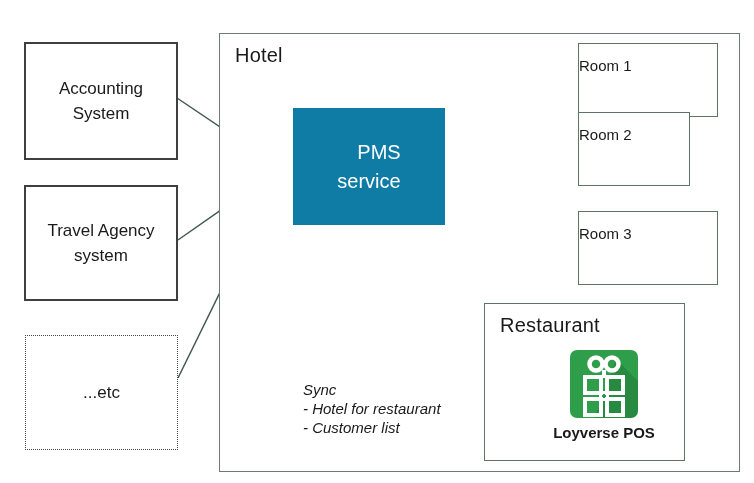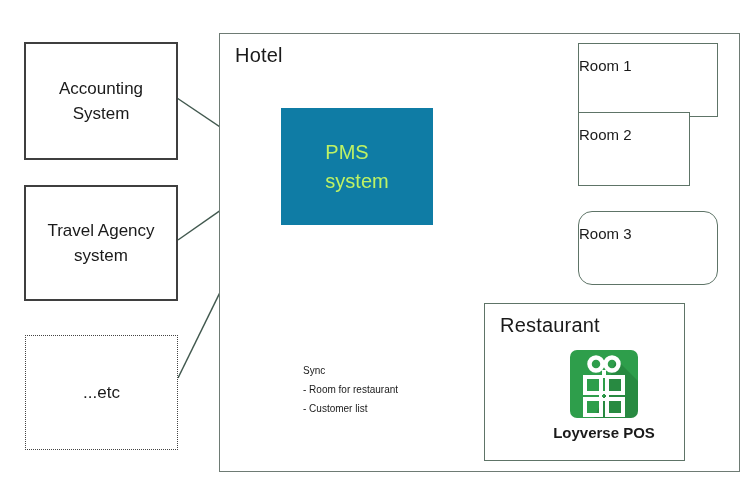--- a/index.html
+++ b/index.html
@@ -19,38 +19,39 @@
   }
   .ext-box .lbl{width:140px;}
   .etc-box{border:1px dotted #444444;}
   .hotel-box{border:1.5px solid #6e7b74;}
   .container-label{
     position:absolute; left:15px; top:10px;
     font-size:20px; letter-spacing:0.2px;
   }
   .pms-box{
     display:flex; align-items:center; justify-content:center;
-    text-align:left; color:#bef264;
+    text-align:right; color:#ffffff;
     font-size:20px; line-height:1.45;
     border:none;
+    margin-left:12px;
   }
   .room-box{
     border:1.5px solid #5e7467;
     padding:13px 0 0 0;
     font-size:15px;
   }
   .restaurant-box{border:1.5px solid #5e7467;}
   .icon-wrap{position:absolute; left:570px; top:350px; width:68px; height:68px;}
   .pos-label{
     position:absolute; left:544px; top:424px; width:120px;
     text-align:center; font-size:15px;font-weight:bold;
   }
   .sync-note{
-    position:absolute; left:303px; top:361px;
-    font-size:10px; line-height:19px;
+    position:absolute; left:303px; top:380px;
+    font-size:15px; line-height:19px;font-style:italic;
   }
   .connectors{
     position:absolute; left:0; top:0;
     pointer-events:none;
   }
 </style>
 </head>
 <body>
 
 <div class="canvas">
@@ -74,31 +75,31 @@
     <div class="lbl">...etc</div>
   </div>
 
   <div class="box hotel-box" style="left: 219px; top: 33px; width: 521px; height: 439px; border-color: rgb(110, 123, 116);">
     <div class="container-label">Hotel</div>
   </div>
 
   <div class="box pms-box" style="left: 281px; top: 108px; width: 152px; height: 117px; background-color: rgb(15, 124, 165);">
     <div>
       <div>PMS</div>
-      <div>system</div>
+      <div>service</div>
     </div>
   </div>
 
   <div class="box room-box" style="left: 578px; top: 43px; width: 140px; height: 74px; border-color: rgb(94, 116, 103);">
     <span>Room 1</span>
   </div>
   <div class="box room-box" style="left: 578px; top: 112px; width: 112px; height: 74px; border-color: rgb(94, 116, 103);">
     <span>Room 2</span>
   </div>
-  <div class="box room-box" style="left: 578px; top: 211px; width: 140px; height: 74px; border-color: rgb(94, 116, 103); border-radius: 14px;">
+  <div class="box room-box" style="left: 578px; top: 211px; width: 140px; height: 74px; border-color: rgb(94, 116, 103);">
     <span>Room 3</span>
   </div>
 
   <div class="box restaurant-box" style="left: 484px; top: 303px; width: 201px; height: 158px; border-color: rgb(94, 116, 103);">
     <div class="container-label">Restaurant</div>
   </div>
 
   <div class="icon-wrap">
     <svg width="68" height="68" viewBox="0 0 68 68">
       <defs>
@@ -119,17 +120,17 @@
         <rect x="15" y="49" width="16" height="16" stroke-width="4"></rect>
         <rect x="37" y="49" width="16" height="16" stroke-width="4"></rect>
         <rect x="30.5" y="42.5" width="7" height="7" stroke-width="3"></rect>
       </g>
     </svg>
   </div>
   <div class="pos-label">Loyverse POS</div>
 
   <div class="sync-note">
     <div>Sync</div>
-    <div>- Room for restaurant</div>
+    <div>- Hotel for restaurant</div>
     <div>- Customer list</div>
   </div>
 
 </div>
 
 </body></html>

